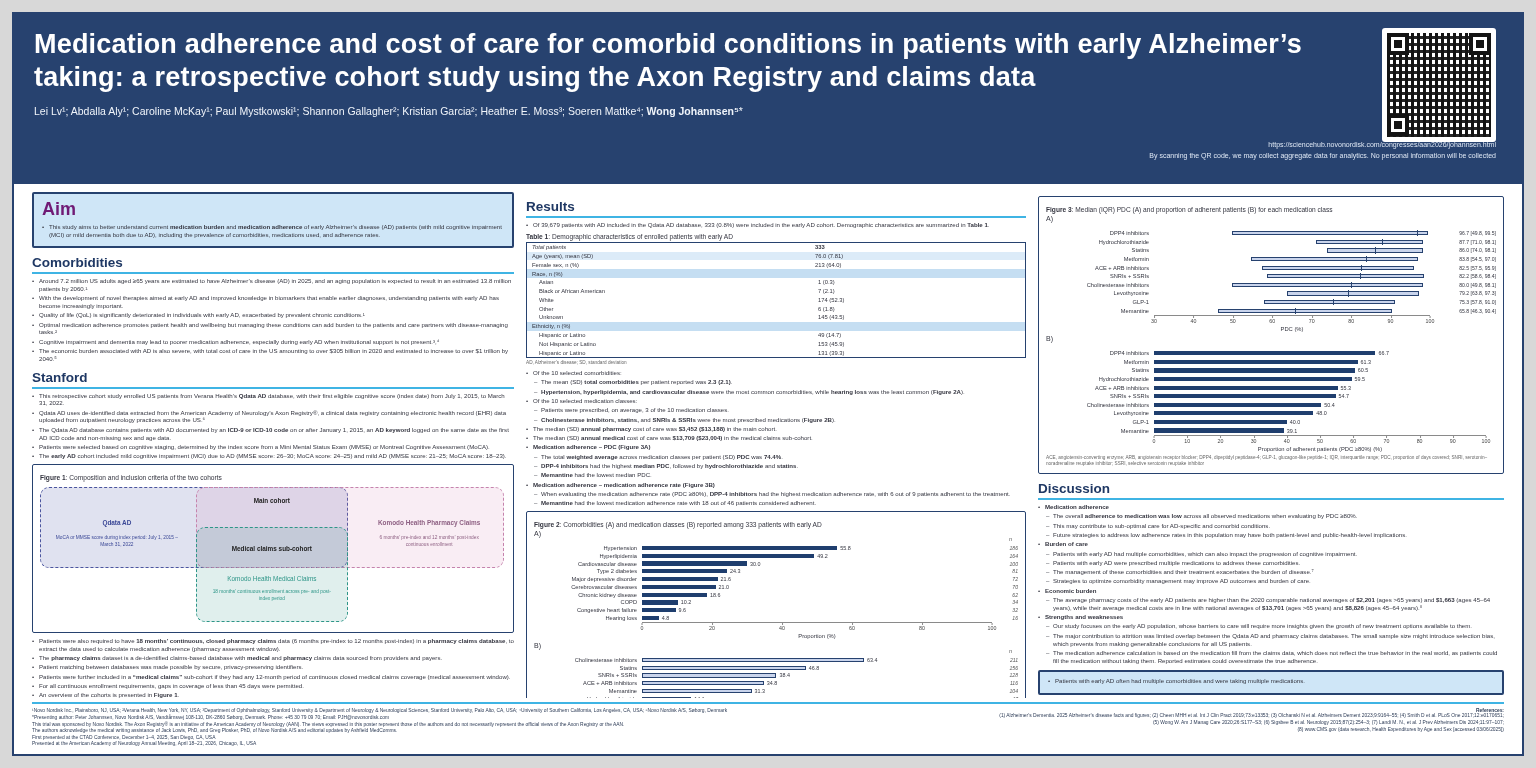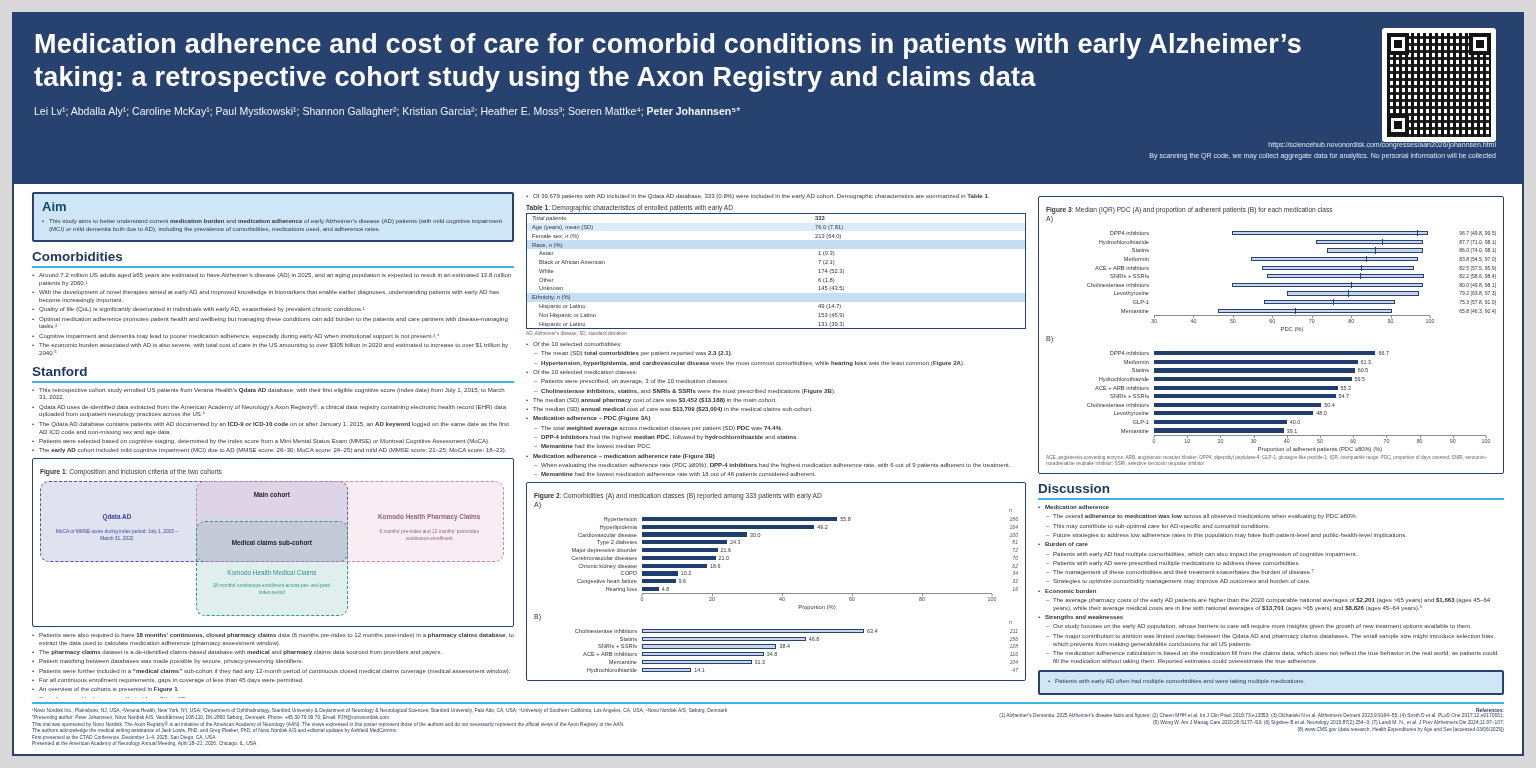--- a/index.html
+++ b/index.html
@@ -20,21 +20,21 @@
   .qr .tl{left:5px;top:5px}.qr .tr{right:5px;top:5px}.qr .bl{left:5px;bottom:5px}
   .qr-lines{position:absolute;right:26px;top:126px;width:640px;text-align:right;font-size:7px;line-height:1.5;color:#dfe8f5;}
   
   main{flex:1;display:flex;gap:12px;padding:8px 18px 4px 18px;overflow:hidden;}
   .col{overflow:hidden;}
   .col1{width:482px;flex:none;}
   .col2{width:500px;flex:none;}
   .col3{flex:1;}
   h2.sec{font-size:13.5px;color:#1f3864;margin:7px 0 3px 0;border-bottom:2px solid #3fb4e4;padding-bottom:2px;}
   .box{border:2px solid #27426f;background:#cfe6f7;border-radius:2px;padding:5px 8px 6px 8px;}
-  .box h2{font-size:13px;color:#0c4a6e;margin:0 0 3px 0;}
+  .box h2{font-size:18px;color:#701a75;margin:0 0 3px 0;}
   .bl{display:flex;gap:3px;font-size:6.1px;line-height:1.28;color:#33343f;margin-bottom:1.5px;}
   .bl .bm{flex:none;width:4px;color:#33343f;}
   .bl.sub{margin-left:8px;}
   .pl{font-size:4.9px;line-height:1.35;color:#2b3a55;}
   .caption{font-size:6.6px;color:#33343f;margin:4px 0 2px 0;}
   .foot{font-size:4.7px;color:#666;margin-top:2px;line-height:1.3;}
   
   .fig{border:1.5px solid #27426f;background:#fff;padding:5px 7px 6px 7px;margin:4px 0 4px 0;border-radius:2px;}
   .panel{font-size:7px;color:#33343f;margin:2px 0 1px 0;}
   
@@ -93,21 +93,21 @@
   .concl{margin-top:6px;}
 </style>
 </head>
 <body>
 
 <div class="stage">
   <div class="poster">
 
     <header>
       <h1>Medication adherence and cost of care for comorbid conditions in patients with early Alzheimer’s taking: a retrospective cohort study using the Axon Registry and claims data</h1>
-      <div class="authors">Lei Lv¹; Abdalla Aly¹; Caroline McKay¹; Paul Mystkowski¹; Shannon Gallagher²; Kristian Garcia²; Heather E. Moss³; Soeren Mattke⁴; <b>Peter Johannsen⁵</b>*</div>
+      <div class="authors">Lei Lv¹; Abdalla Aly¹; Caroline McKay¹; Paul Mystkowski¹; Shannon Gallagher²; Kristian Garcia²; Heather E. Moss³; Soeren Mattke⁴; <b>Wong Johannsen⁵</b>*</div>
       <div class="qr">
         <div class="qr-pat"></div>
         <i class="tl"></i>
         <i class="tr"></i>
         <i class="bl"></i>
       </div>
       <div class="qr-lines">
         <div>https://sciencehub.novonordisk.com/congresses/aan2026/johannsen.html</div>
         <div>By scanning the QR code, we may collect aggregate data for analytics. No personal information will be collected</div>
       </div>
@@ -219,20 +219,21 @@
               <span class="bt">An overview of the cohorts is presented in <b>Figure 1</b>.</span>
             </div>
             <div class="bl">
               <span class="bm">•</span>
               <span class="bt">Sociodemographic data were collected from Qdata AD.</span>
             </div>
           </div>
       </section>
 
       <section class="col col2">
+        <h2 class="sec">Results</h2>
         <div>
             <div class="bl">
               <span class="bm">•</span>
               <span class="bt">Of 39,679 patients with AD included in the Qdata AD database, 333 (0.8%) were included in the early AD cohort. Demographic characteristics are summarized in <b>Table 1</b>.</span>
             </div>
           </div>
         <div class="caption"><b>Table 1</b>: Demographic characteristics of enrolled patients with early AD</div>
         <div class="table">
             <div class="trow total">
               <div class="tl">Total patients</div>

